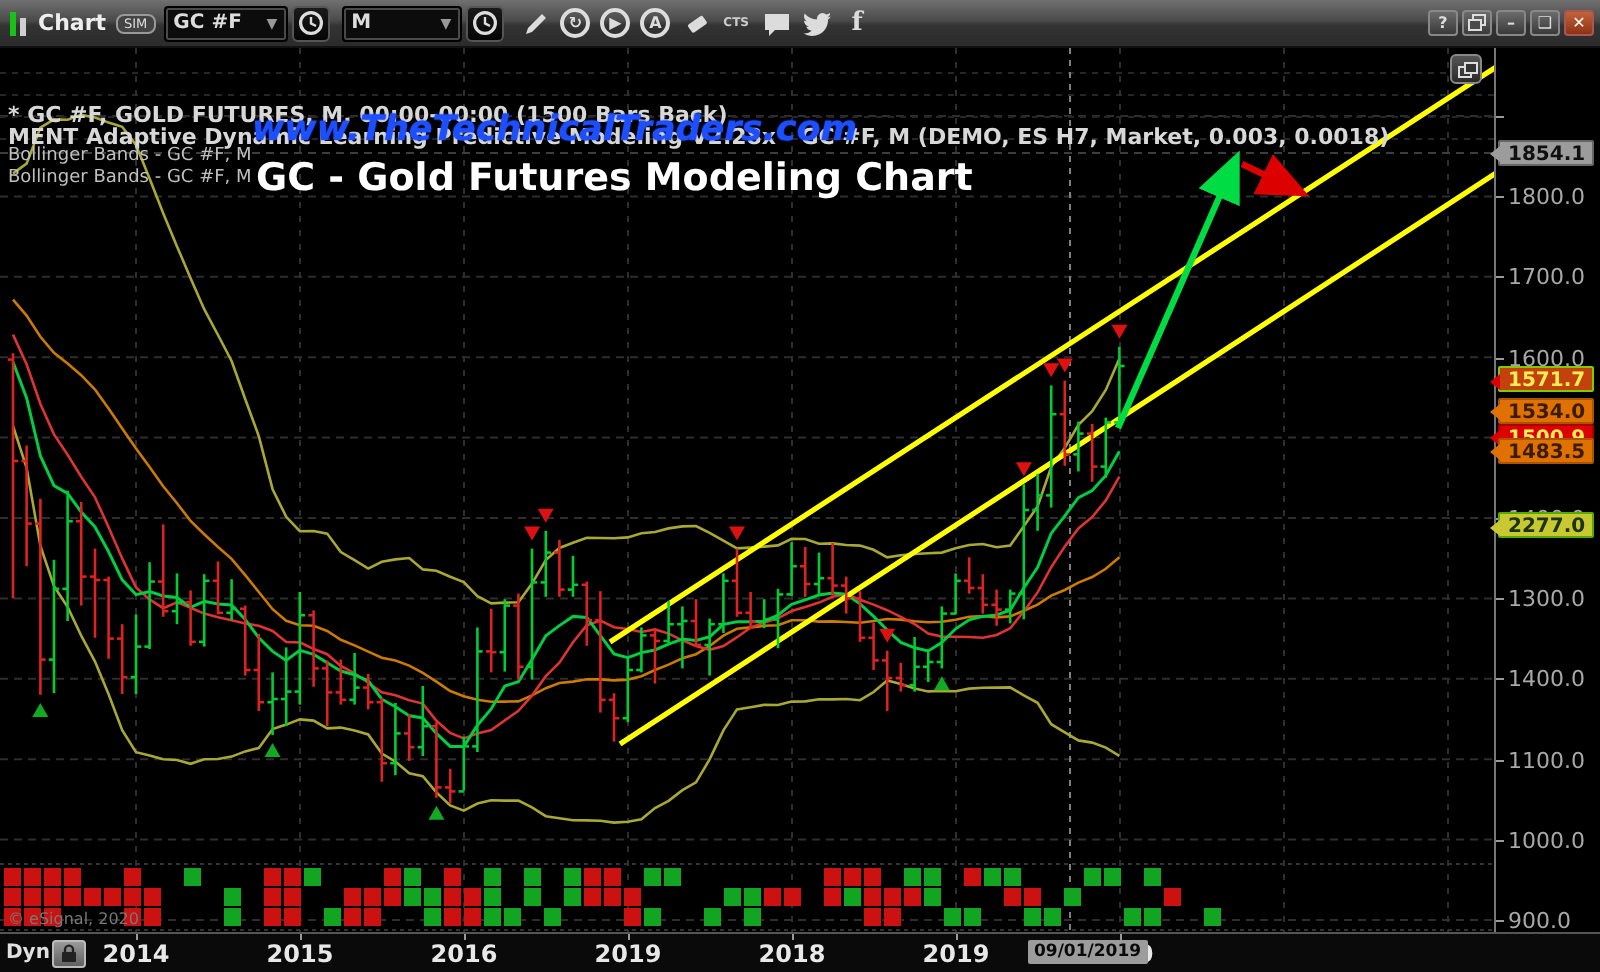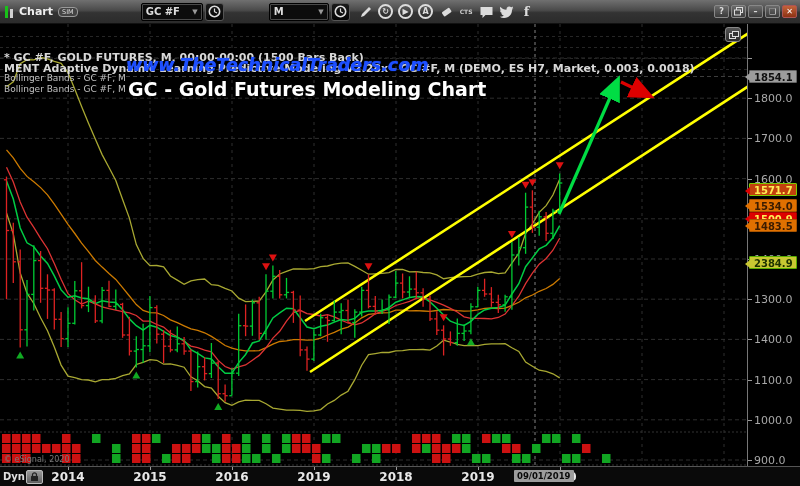--- a/index.html
+++ b/index.html
@@ -10,24 +10,24 @@
   
   #toolbar { position:absolute; left:0; top:0; width:800px; height:24px;
     background:linear-gradient(#707070,#4a4a4a 45%,#333 55%,#2b2b2b);
     border-bottom:1px solid #111; display:flex; align-items:center; padding:0 3px; }
   .tb-logo { width:10px; height:14px; position:relative; margin:0 4px 0 2px; }
   .tb-logo i { position:absolute; bottom:1px; width:3px; background:#19c119; display:block; }
   .tb-logo i.b1 { left:0; height:12px; background:#19c119; }
   .tb-logo i.b2 { left:5px; height:9px; background:#cfcfcf; }
   .tb-title { color:#eee; font-size:11px; font-weight:bold; margin-right:5px; }
   .tb-badge { font-size:6.5px; color:#ddd; border:1px solid #999; border-radius:4px;
-    padding:0px 3px; background:#444; margin-right:24px; }
+    padding:0px 3px; background:#444; margin-right:4px; }
   .combo { height:18px; background:#0c0c0c; border:1px solid #000; box-shadow:inset 0 0 0 1px #4a4a4a;
     color:#ddd; font-size:10px; font-weight:bold; display:flex; align-items:center;
-    padding:0 4px; border-radius:2px;margin-left:39px; }
+    padding:0 4px; border-radius:2px; }
   .combo .arr { margin-left:auto; color:#999; font-size:7px; padding-left:6px; }
   .combo.symbol { width:62px; }
   .combo.period { width:60px; }
   .sq-btn { width:19px; height:18px; margin:0 6px 0 2px; border-radius:3px;
     background:linear-gradient(#1a1a1a,#050505); border:1px solid #555;
     display:flex; align-items:center; justify-content:center; }
   .tb-ic { width:17px; height:17px; margin:0 1.5px; display:flex; align-items:center;
     justify-content:center; color:#dcdcdc; font-size:11px; }
   .circ { width:15px; height:15px; border:2px solid #dcdcdc; border-radius:50%;
     display:flex; align-items:center; justify-content:center; font-size:8px;
@@ -771,21 +771,21 @@
       <div class="p-tick" style="top: 349.6px;">1100.0</div>
       <div class="p-tickmark" style="top: 395.8px;"></div>
       <div class="p-tick" style="top: 389.8px;">1000.0</div>
       <div class="p-tickmark" style="top: 436px;"></div>
       <div class="p-tick" style="top: 430px;">900.0</div>
       <div class="p-flag" data-idx="0" style="top: 45.9518px; background: rgb(156, 156, 156); color: rgb(16, 16, 16); border: 1px solid rgb(102, 102, 102); --c: #9c9c9c; position: absolute;">1854.1</div>
       <div class="p-flag" data-idx="1" style="top: 159.477px; background: #c2410c; color: rgb(255, 238, 85); border: 1px solid rgb(126, 203, 0); --c: #dd0000; position: absolute;">1571.7</div>
       <div class="p-flag" data-idx="2" style="top: 174.632px; background: rgb(224, 112, 0); color: rgb(58, 28, 0); border: 1px solid rgb(168, 84, 0); --c: #e07000; position: absolute;">1534.0</div>
       <div class="p-flag" data-idx="3" style="top: 187.938px; background: rgb(221, 0, 0); color: rgb(255, 238, 85); border: 1px solid rgb(170, 0, 0); --c: #dd0000; position: absolute;">1500.9</div>
       <div class="p-flag" data-idx="4" style="top: 194.933px; background: rgb(224, 112, 0); color: rgb(58, 28, 0); border: 1px solid rgb(168, 84, 0); --c: #e07000; position: absolute;">1483.5</div>
-      <div class="p-flag" data-idx="5" style="top: 232.359px; background: rgb(200, 200, 50); color: rgb(29, 51, 0); border: 1px solid rgb(85, 170, 0); --c: #c8c832; position: absolute;">2384.9</div>
+      <div class="p-flag" data-idx="5" style="top: 232.359px; background: rgb(200, 200, 50); color: rgb(29, 51, 0); border: 1px solid rgb(85, 170, 0); --c: #c8c832; position: absolute;">2277.0</div>
     </div>
 
   <div id="time-axis">
     <span id="dyn-label">Dyn</span>
     <div id="axis-btn">
       <svg width="9" height="10" viewBox="0 0 9 10">
         <rect x="1" y="4" width="7" height="5" rx="0.5" fill="#222"></rect>
         <path d="M2.5 4 V2.8 a2 2 0 0 1 4 0 V4" fill="none" stroke="#222" stroke-width="1.2"></path>
       </svg>
     </div>

